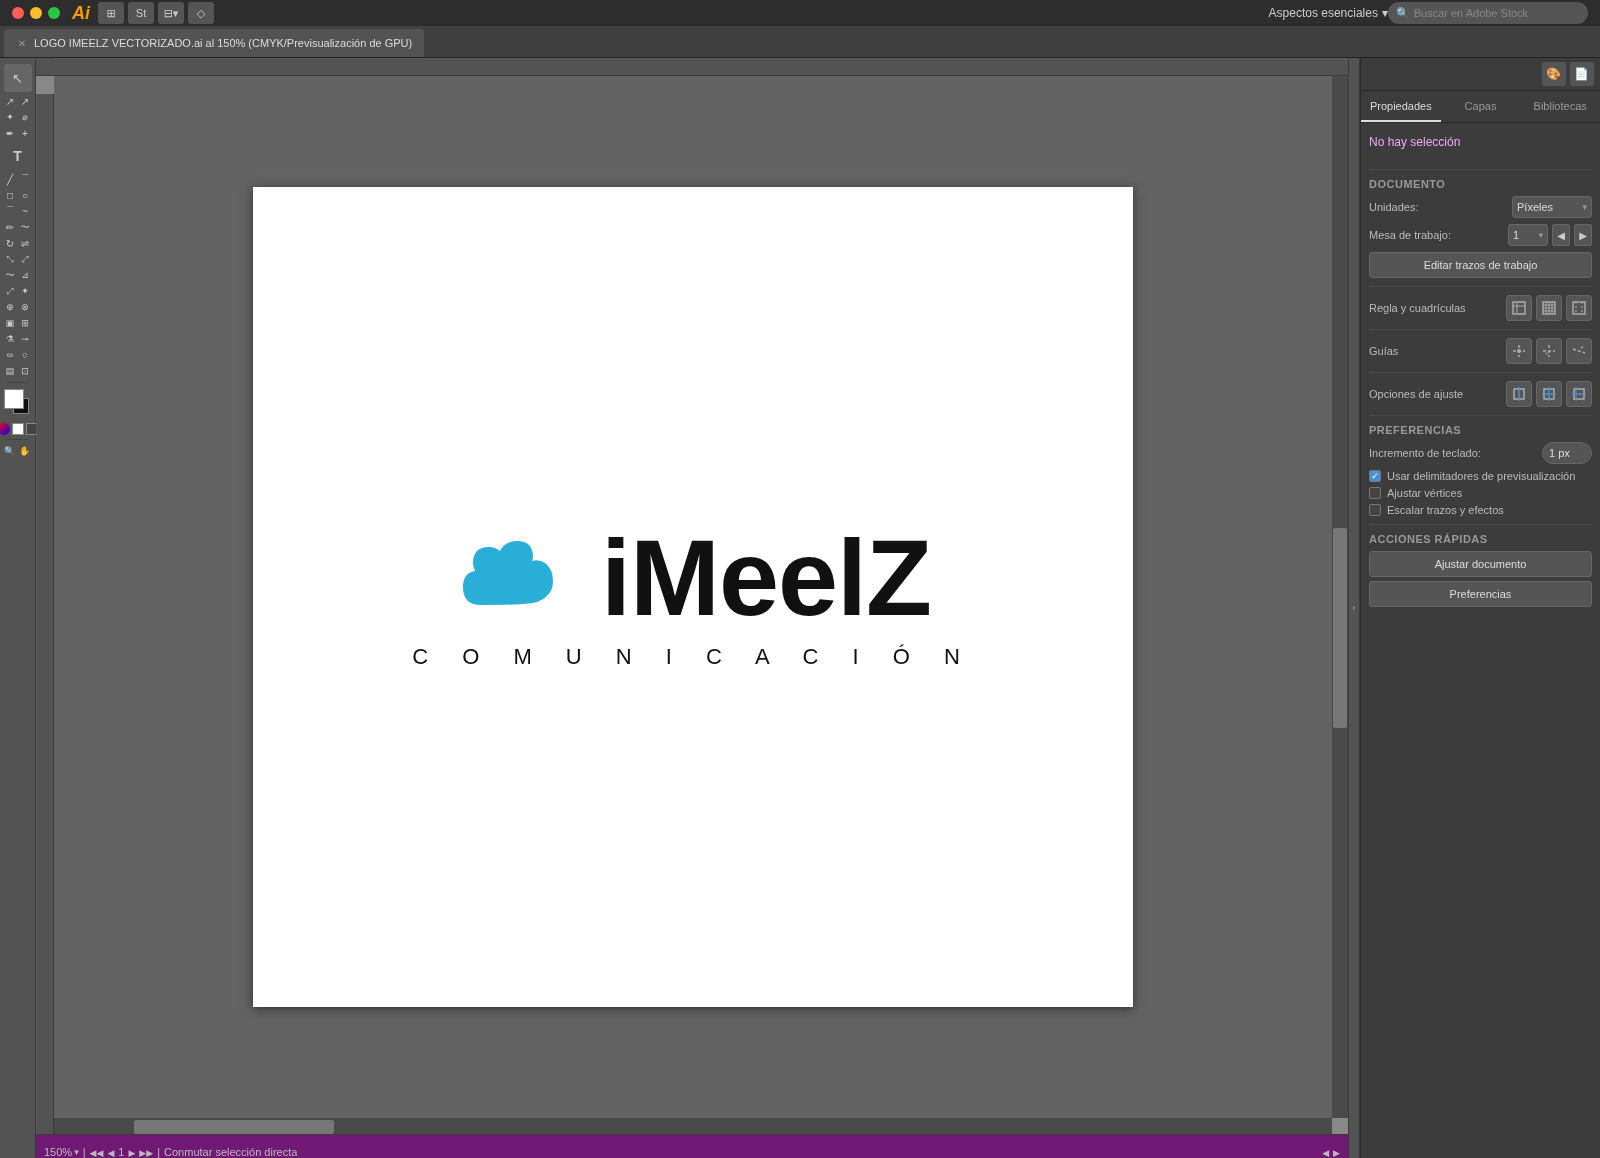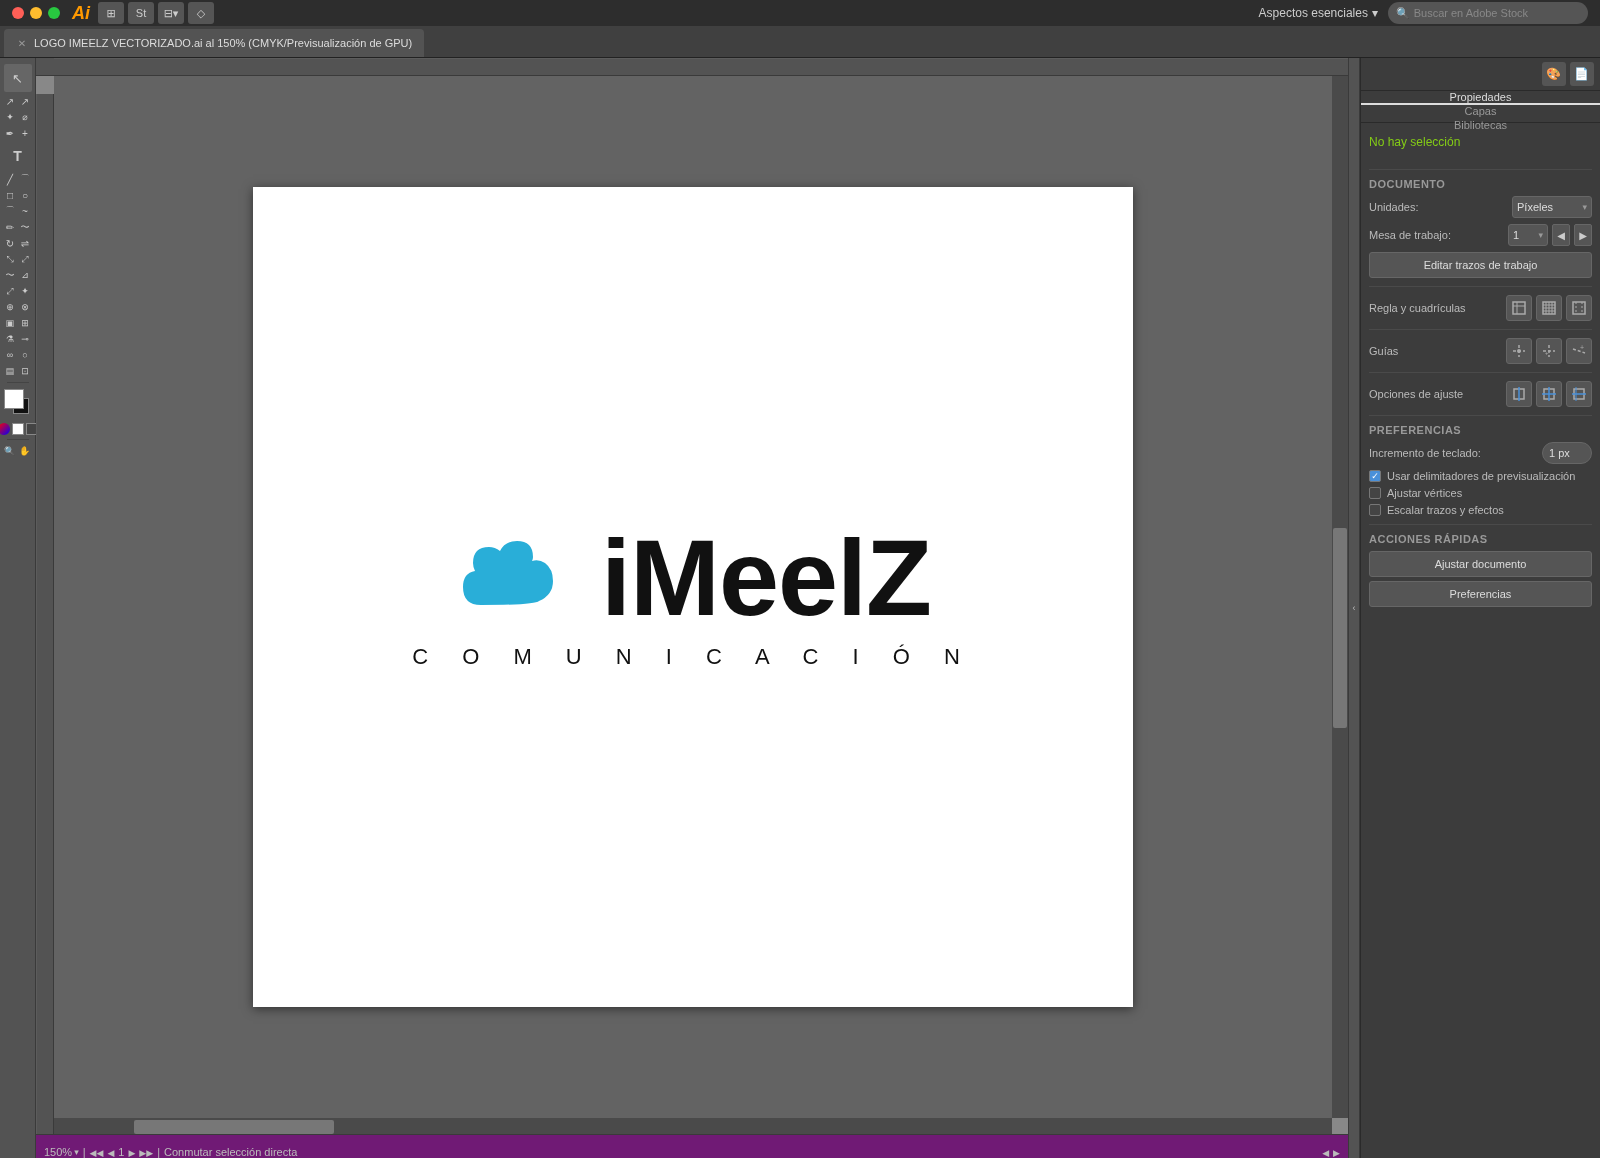--- a/index.html
+++ b/index.html
@@ -55,21 +55,21 @@
       display: flex;
       align-items: center;
       justify-content: center;
       color: #ccc;
       font-size: 11px;
       cursor: pointer;
     }
     .title-bar-right {
       display: flex;
       align-items: center;
-      gap: 10px;
+      gap: 0;
     }
     .essentials-btn {
       display: flex;
       align-items: center;
       gap: 4px;
       color: #ccc;
       font-size: 12px;
       cursor: pointer;
     }
     .search-box {
@@ -303,21 +303,20 @@
       display: flex;
       flex-direction: column;
       flex-shrink: 0;
       border-left: 1px solid #2a2a2a;
     }
     .panel-tabs {
       display: flex;
       border-bottom: 1px solid #2a2a2a;
       height: 32px;
       background: #3c3c3c;
-      flex-direction: column;
     }
     .panel-tab {
       flex: 1;
       display: flex;
       align-items: center;
       justify-content: center;
       font-size: 11px;
       color: #999;
       cursor: pointer;
       border-bottom: 2px solid transparent;
@@ -329,21 +328,21 @@
     .panel-content {
       flex: 1;
       overflow-y: auto;
       padding: 8px;
     }
     .panel-content::-webkit-scrollbar { width: 6px; }
     .panel-content::-webkit-scrollbar-thumb { background: #555; }
 
     .no-selection {
       font-size: 12px;
-      color: #84cc16;
+      color: #f0abfc;
       padding: 4px 0 12px;
     }
     .section-title {
       font-size: 11px;
       color: #999;
       text-transform: uppercase;
       margin: 8px 0 6px;
       font-weight: 600;
       letter-spacing: 0.5px;
     }

